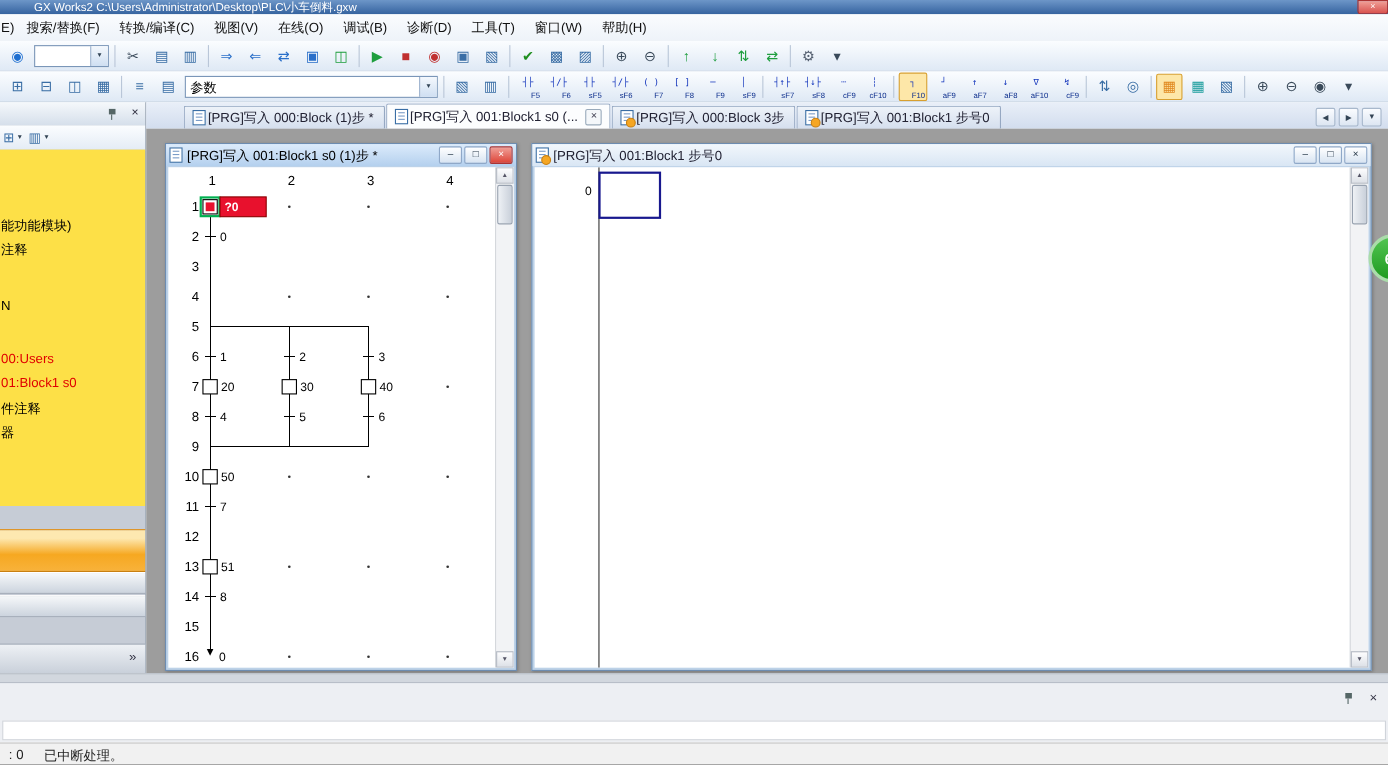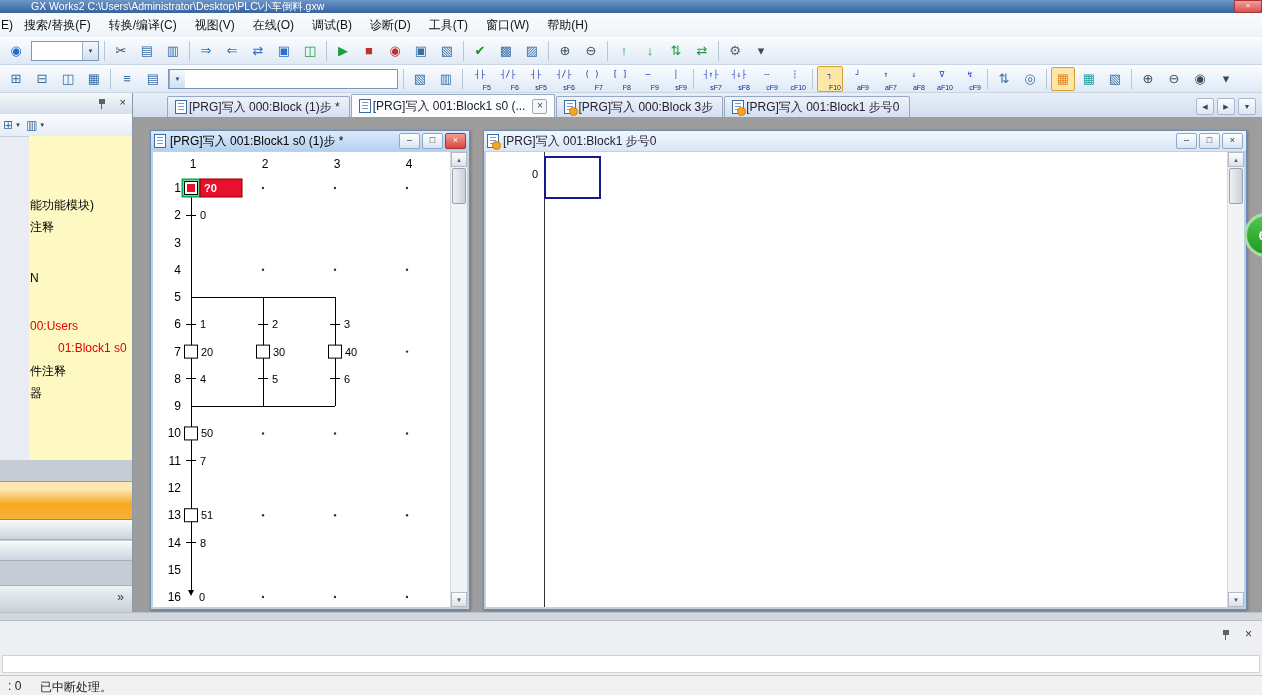--- a/index.html
+++ b/index.html
@@ -44,21 +44,21 @@
   .sb-head{position:absolute;left:0;top:0;right:0;height:21px;
     background:linear-gradient(#f5f8fb,#d5dfeb);border-bottom:1px solid #b8c2cf;}
   .sb-close{position:absolute;right:6px;top:3px;font-size:11px;color:#334;}
   .sb-head .pin-icon{position:absolute;right:24px;top:5px;}
   .sb-tools{position:absolute;left:0;top:21px;right:0;height:22px;
     background:linear-gradient(#fbfdff,#e4ecf5);border-bottom:1px solid #c6d0dc;
     display:flex;align-items:center;padding-left:3px;}
   .sb-toolbtn{display:flex;align-items:center;margin-right:5px;}
   .sb-toolbtn .g{font-size:12px;color:#3a6ea5;}
   .sb-toolbtn .a{font-size:6px;color:#345;margin-left:2px;}
-  .sb-tree{position:absolute;left:0;top:43px;right:0;bottom:152px;background:#fef9c3;overflow:hidden;margin-left:29px;}
+  .sb-tree{position:absolute;left:0;top:43px;right:0;bottom:152px;background:#fde047;overflow:hidden;}
   .tree-item{position:absolute;left:1px;white-space:nowrap;font-size:12px;}
   .sb-nav{position:absolute;left:0;right:0;bottom:0;height:152px;background:#c6ccd6;}
   .sb-btn.orange{margin-top:21px;height:37px;
     background:linear-gradient(#fde8b0 20%,#f6a821 60%,#f8b23a);
     border-top:1px solid #e09018;border-bottom:1px solid #c87f10;}
   .sb-btn.gray{height:18px;margin-bottom:1px;background:linear-gradient(#f6f8fa,#ccd4de);
     border-top:1px solid #fff;border-bottom:1px solid #a8b0bc;}
   .sb-bottom{position:absolute;left:0;right:0;bottom:0;height:26px;
     background:linear-gradient(#eef1f5,#c9d0da);border-top:1px solid #a8b0bc;}
   .chev{position:absolute;right:8px;top:4px;font-size:12px;color:#334;}
@@ -251,20 +251,21 @@
         <span style="color: rgb(58, 110, 165);">▦</span>
       </span>
       <span class="tb-sep"></span>
       <span class="tb-btn">
         <span style="color: rgb(58, 110, 165);">≡</span>
       </span>
       <span class="tb-btn">
         <span style="color: rgb(58, 110, 165);">▤</span>
       </span>
       <span class="tb-combo" style="width: 230px;">
+        <span class="combo-val">参数</span>
         <span class="combo-arrow">▼</span>
       </span>
       <span class="tb-sep"></span>
       <span class="tb-btn">
         <span style="color: rgb(58, 110, 165);">▧</span>
       </span>
       <span class="tb-btn">
         <span style="color: rgb(58, 110, 165);">▥</span>
       </span>
       <span class="tb-sep"></span>
@@ -387,21 +388,21 @@
         <span class="sb-toolbtn">
           <span class="g">▥</span>
           <span class="a">▼</span>
         </span>
       </div>
     <div class="sb-tree" id="sbtree">
         <div class="tree-item" style="top: 61px;">能功能模块)</div>
         <div class="tree-item" style="top: 83px;">注释</div>
         <div class="tree-item" style="top: 135px;">N</div>
         <div class="tree-item" style="top: 183px; color: rgb(224, 0, 0);">00:Users</div>
-        <div class="tree-item" style="top: 205px; color: rgb(224, 0, 0); padding-left: 28px;">01:Block1 s0</div>
+        <div class="tree-item" style="top: 205px; color: rgb(224, 0, 0);">01:Block1 s0</div>
         <div class="tree-item" style="top: 227px;">件注释</div>
         <div class="tree-item" style="top: 249px;">器</div>
       </div>
     <div class="sb-nav">
       <div class="sb-btn orange"></div>
       <div class="sb-btn gray"></div>
       <div class="sb-btn gray"></div>
       <div class="sb-bottom">
         <span class="chev">»</span>
       </div>

